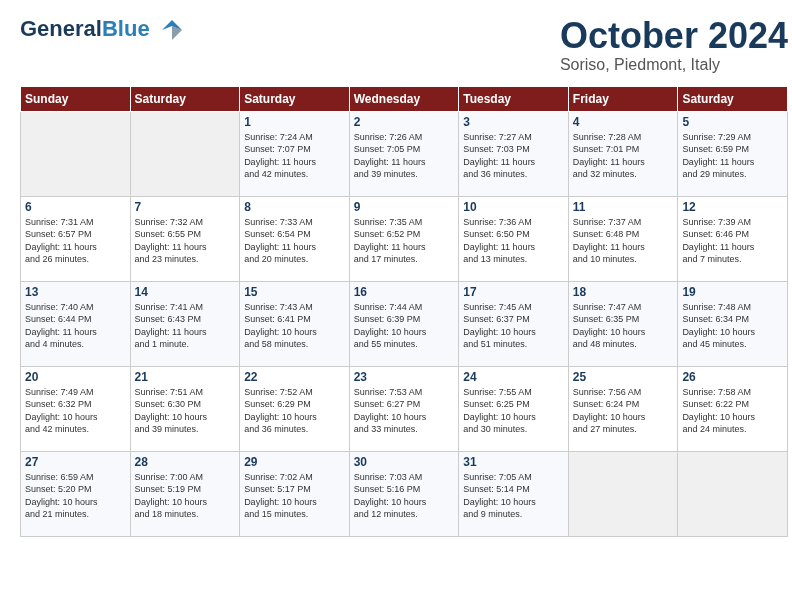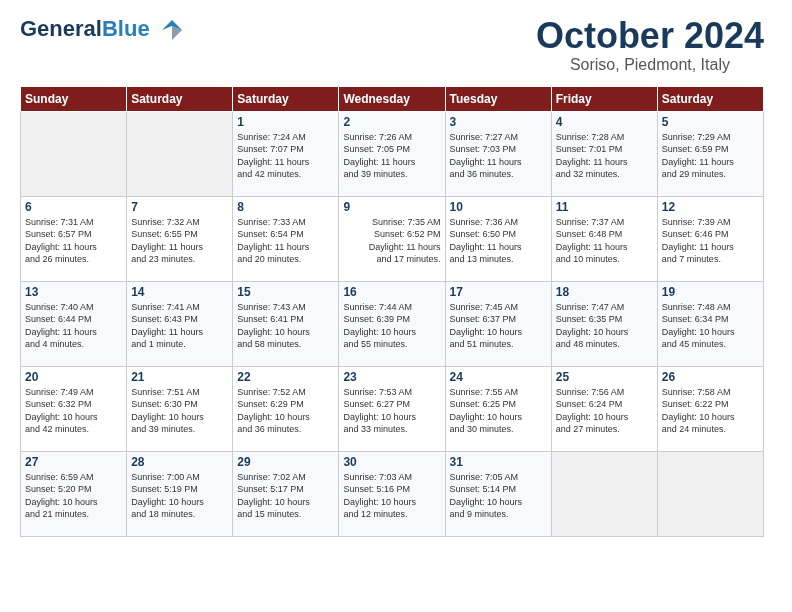--- a/index.html
+++ b/index.html
@@ -5,34 +5,34 @@
     * { margin: 0; padding: 0; box-sizing: border-box; }
     body {
       font-family: Arial, sans-serif;
       background: #fff;
       width: 792px;
       height: 612px;
       overflow: hidden;
     }
     .page {
       width: 792px;
-      padding: 16px 28px 10px 20px;
+      padding: 16px 4px 10px 20px;
     }
     .header {
       display: flex;
       justify-content: space-between;
       align-items: flex-start;
       margin-bottom: 12px;
     }
     .logo {
       display: flex;
       align-items: center;
     }
     .title-block {
-      text-align: center;
+      text-align: left;
     }
     .month-title {
       font-size: 36px;
       font-weight: bold;
       color: #1a3a5c;
       line-height: 1.1;
     }
     .location-title {
       font-size: 16px;
       color: #555;
@@ -176,21 +176,21 @@
           </td>
           <td>
             <span class="day-num">8</span>
             <div class="cell-content" style="white-space: pre-line;">Sunrise: 7:33 AM
 Sunset: 6:54 PM
 Daylight: 11 hours
 and 20 minutes.</div>
           </td>
           <td>
             <span class="day-num">9</span>
-            <div class="cell-content" style="white-space: pre-line; text-align: right;">Sunrise: 7:35 AM
+            <div class="cell-content" style="white-space: pre-line;">Sunrise: 7:35 AM
 Sunset: 6:52 PM
 Daylight: 11 hours
 and 17 minutes.</div>
           </td>
           <td>
             <span class="day-num">10</span>
             <div class="cell-content" style="white-space: pre-line;">Sunrise: 7:36 AM
 Sunset: 6:50 PM
 Daylight: 11 hours
 and 13 minutes.</div>

